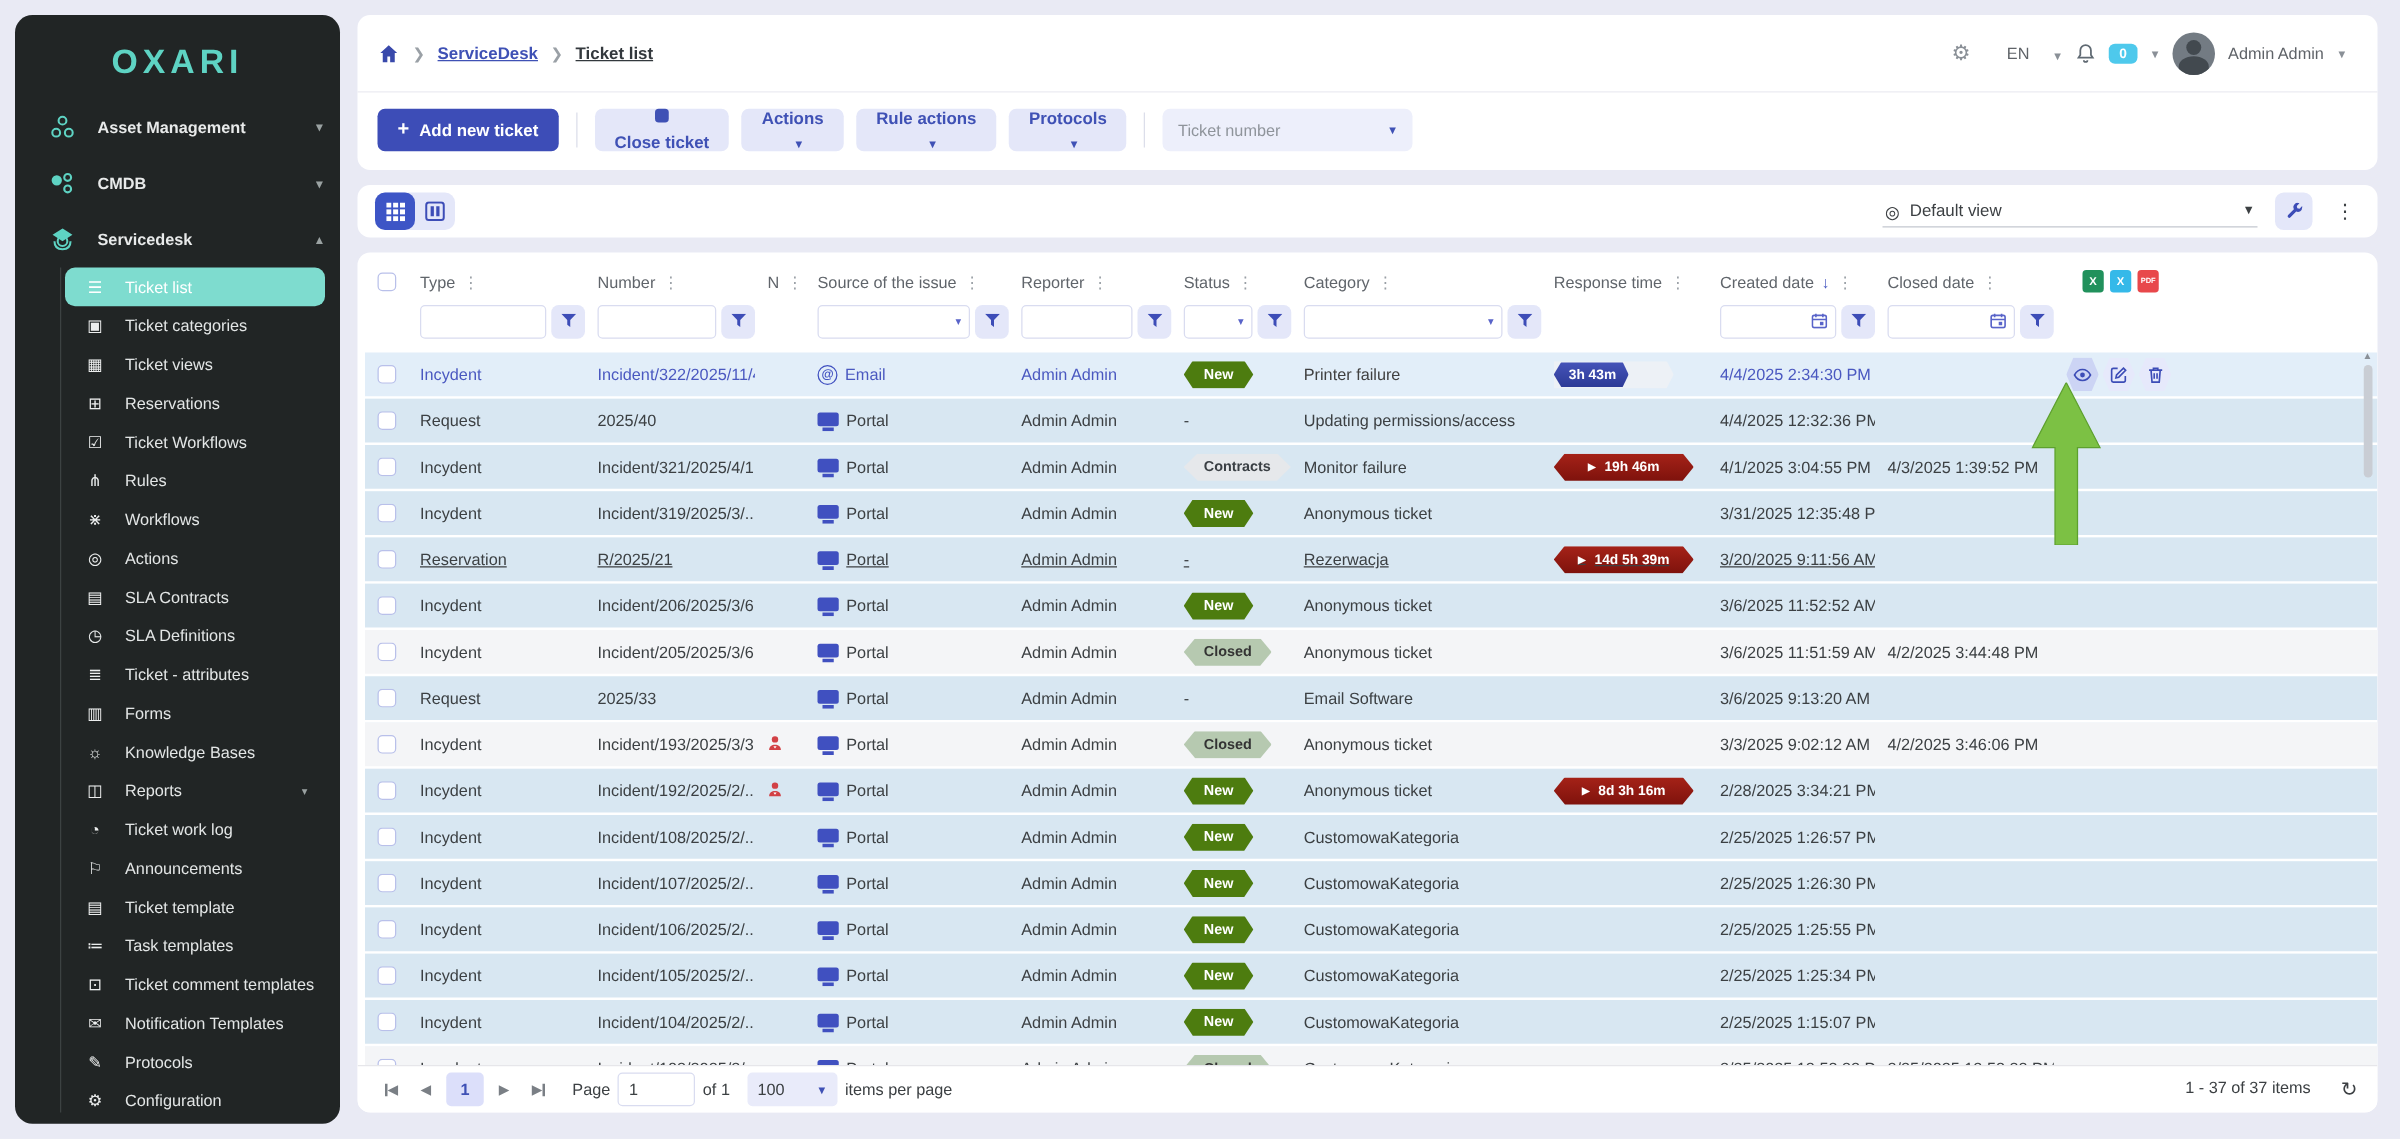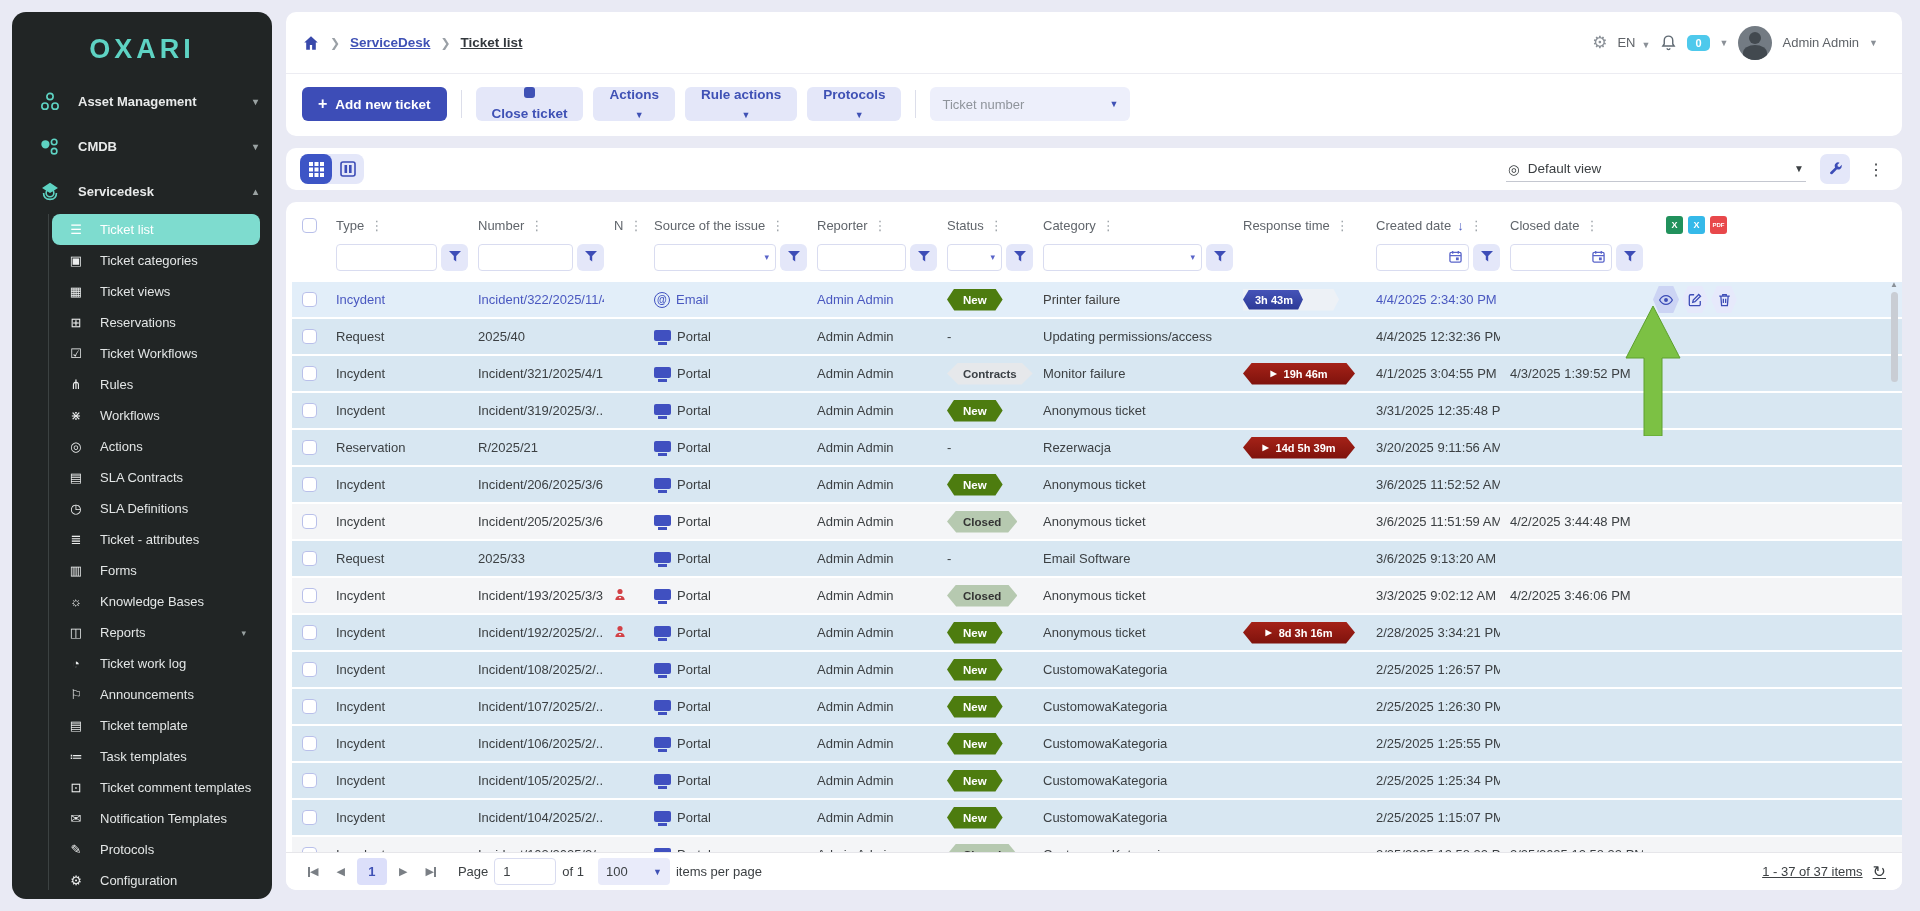--- a/index.html
+++ b/index.html
@@ -124,21 +124,21 @@
     border-top:1px solid #e6e6ea; display:flex; align-items:center; padding:0 16px; gap:6px; z-index:5; }
   .pg-btn { color:#7a7f85; font-size:11px; cursor:pointer; padding:0 6px; display:flex; align-items:center; }
   .pg-bar { display:inline-block; width:2px; height:10px; background:#7a7f85; }
   .pg-num { width:30px; height:27px; background:#dcdffa; color:#3f51b5; font-weight:bold; border-radius:4px;
     display:flex; align-items:center; justify-content:center; cursor:pointer; }
   .pg-input { width:62px; height:27px; border:1px solid #d9dcf0; border-radius:4px; padding:0 8px;
     display:flex; align-items:center; }
   .pg-select { width:72px; height:27px; background:#e9ebfa; border-radius:4px; display:flex; align-items:center;
     padding:0 8px; cursor:pointer; }
   .pg-select .dd { margin-left:auto; color:#3f51b5; font-size:9px; }
-  .foot-right { margin-left:auto; display:flex; align-items:center; gap:10px;text-decoration:underline; }
+  .foot-right { margin-left:auto; display:flex; gap:24px; }
   .refresh { font-size:16px; cursor:pointer; }
 
   
   .vscroll { position:absolute; right:3px; top:78px; bottom:42px; width:10px; }
   .vscroll .arr { color:#8a9097; font-size:8px; text-align:center; }
   .vscroll .thumb { width:7px; height:90px; background:#c9cdd4; border-radius:4px; margin:3px auto 0; }
   .green-arrow { position:absolute; left:1624px; top:306px; width:58px; height:130px; z-index:9; pointer-events:none; }
 </style>
 </head>
 <body>
@@ -280,21 +280,21 @@
           <path d="M12 3l9 8.2h-2.6V21h-4.9v-6.2h-3V21H5.6v-9.8H3z"></path>
         </svg>
     </span>
     <span class="crumb-sep">❯</span>
     <a class="crumb-link">ServiceDesk</a>
     <span class="crumb-sep">❯</span>
     <a class="crumb-current">Ticket list</a>
 
     <div class="topbar-right">
       <span class="gear">⚙</span>
-      <span style="display:flex;align-items:flex-end;gap:6px;">
+      <span style="display:flex;align-items:flex-end;gap:18px;margin-left:19px;">
         <span>EN</span>
           <span class="caret">▼</span>
       </span>
       <span style="display:flex;">
         <svg width="17" height="17" viewBox="0 0 24 24" fill="none" stroke="#606a73" stroke-width="2">
             <path d="M12 3a6 6 0 0 0-6 6v5l-2 3h16l-2-3V9a6 6 0 0 0-6-6z"></path>
             <path d="M10 20a2 2 0 0 0 4 0"></path>
           </svg>
       </span>
       <span class="badge-notif">0</span>
@@ -664,21 +664,21 @@
           <div class="cell">
             <span class="c-text">Anonymous ticket</span>
           </div>
           <div class="cell"></div>
           <div class="cell">
             <span class="c-text">3/31/2025 12:35:48 PM</span>
           </div>
           <div class="cell"></div>
           <div class="cell"></div>
         </div>
-        <div class="grid-row data-row" style="grid-template-columns: 34px 142px 136px 40px 163px 130px 96px 200px 133px 134px 143px 94px;">
+        <div class="grid-row data-row" style="grid-template-columns: 34px 142px 136px 40px 163px 130px 96px 200px 133px 134px 143px 94px; text-decoration: underline;">
           <div class="cell">
             <span class="chk"></span>
           </div>
           <div class="cell">
             <span class="c-text">Reservation</span>
           </div>
           <div class="cell">
             <span class="c-text">R/2025/21</span>
           </div>
           <div class="cell"></div>

